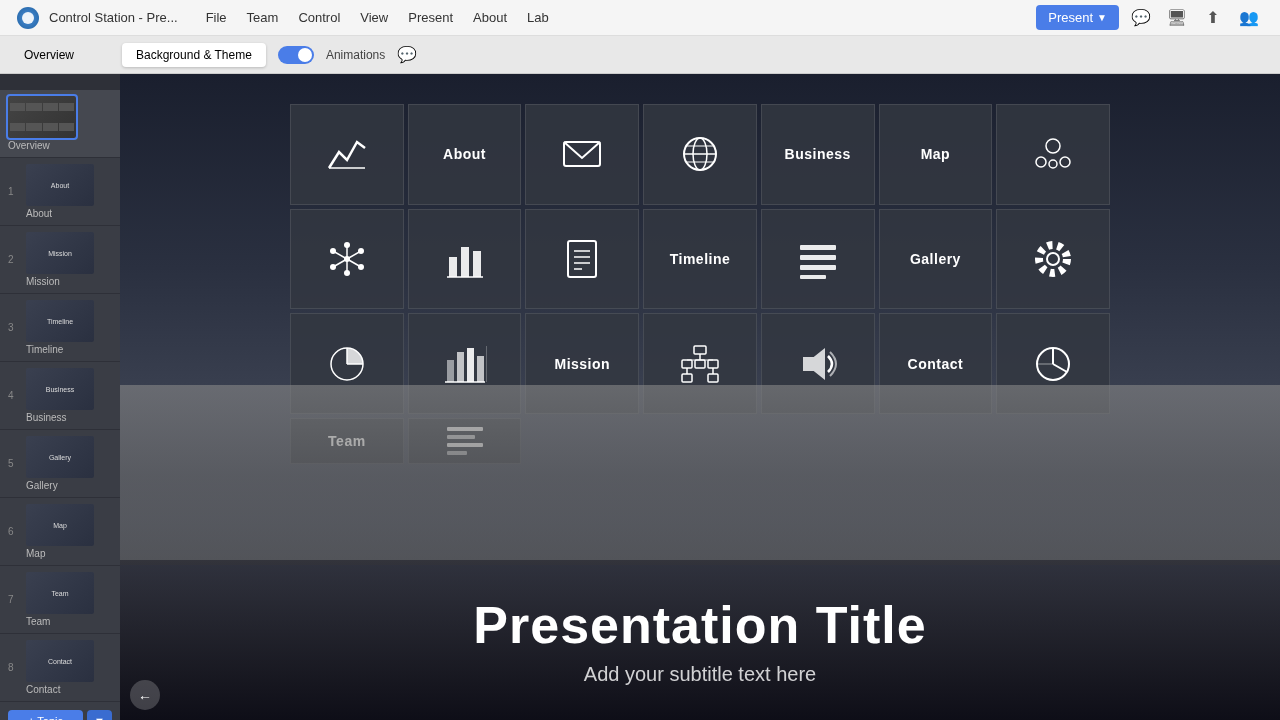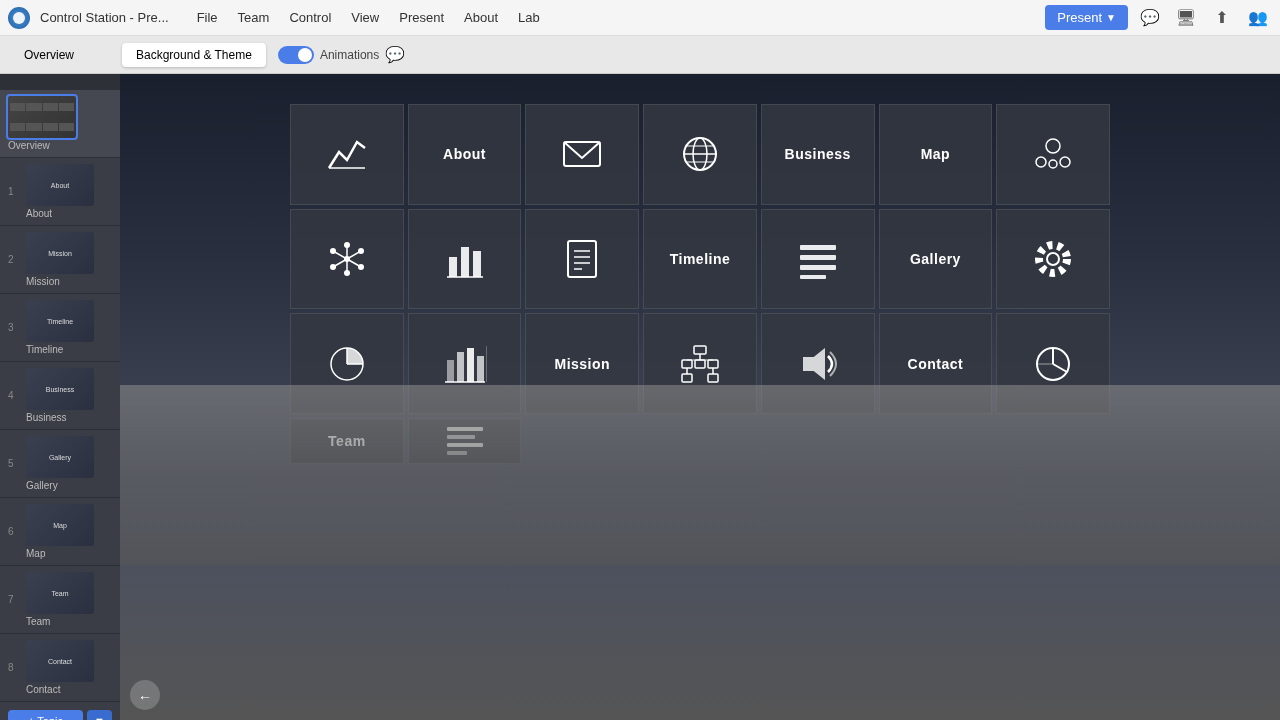--- a/index.html
+++ b/index.html
@@ -4,21 +4,21 @@
   <style>
     * { margin: 0; padding: 0; box-sizing: border-box; }
     body { width: 1280px; height: 720px; overflow: hidden; font-family: 'Segoe UI', Arial, sans-serif; background: #2a2d35; display: flex; flex-direction: column; }
 
     
     .top-bar {
       height: 36px;
       background: #f5f5f5;
       display: flex;
       align-items: center;
-      padding: 0 8px;
+      padding: 0 17px;
       border-bottom: 1px solid #ddd;
       flex-shrink: 0;
     }
     .app-logo {
       width: 22px; height: 22px;
       background: radial-gradient(circle, #4a90d9, #2060a0);
       border-radius: 50%;
       margin-right: 10px;
       display: flex; align-items: center; justify-content: center;
     }
@@ -86,21 +86,21 @@
       background: transparent;
     }
     .tab-btn.active {
       background: white;
       box-shadow: 0 1px 3px rgba(0,0,0,0.2);
       margin-left: 28px;
     }
     .toggle-area {
       display: flex;
       align-items: center;
-      gap: 6px;
+      gap: 12px;
       margin-left: 6px;
     }
     .toggle {
       width: 36px; height: 18px;
       background: #ccc;
       border-radius: 9px;
       position: relative;
       cursor: pointer;
     }
     .toggle.on { background: #4a7de8; }
@@ -671,17 +671,21 @@
               <rect x="4" y="24" width="36" height="4" rx="1" fill="white" opacity="0.9"></rect>
               <rect x="4" y="32" width="20" height="4" rx="1" fill="white" opacity="0.6"></rect>
             </svg>
           </div>
 
         </div>
       </div>
 
       <div class="control-panel"></div>
 
+      <div class="title-area">
+        <div class="pres-title">Presentation Title</div>
+        <div class="pres-subtitle">Add your subtitle text here</div>
+      </div>
 
       <div class="back-arrow">←</div>
     </div>
   </div>
 </div>
 
 </body></html>

